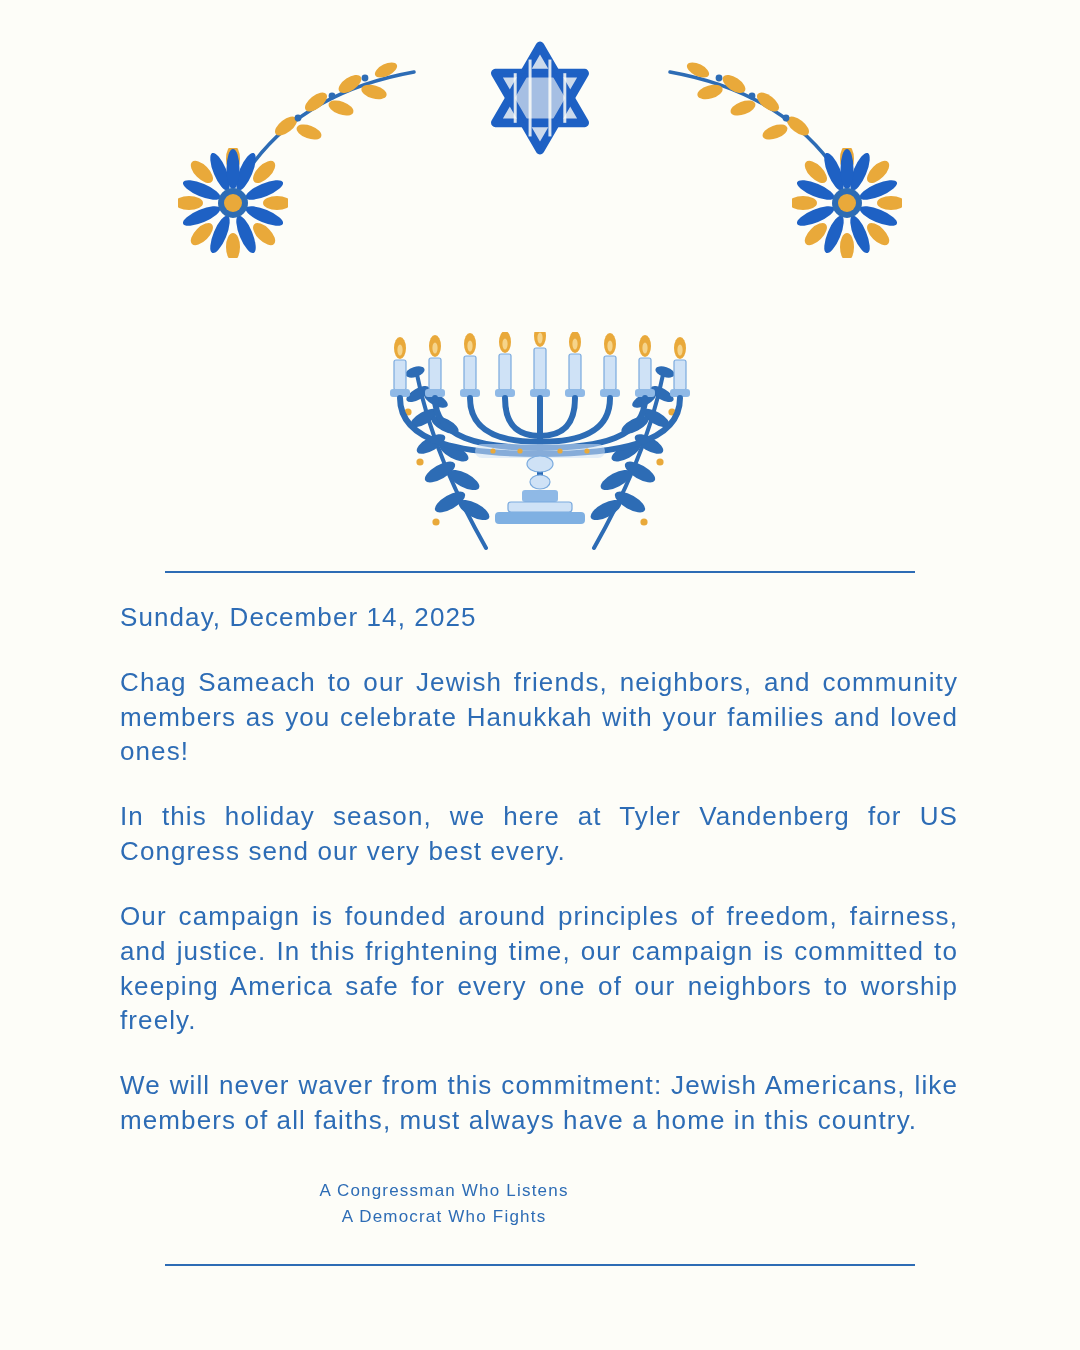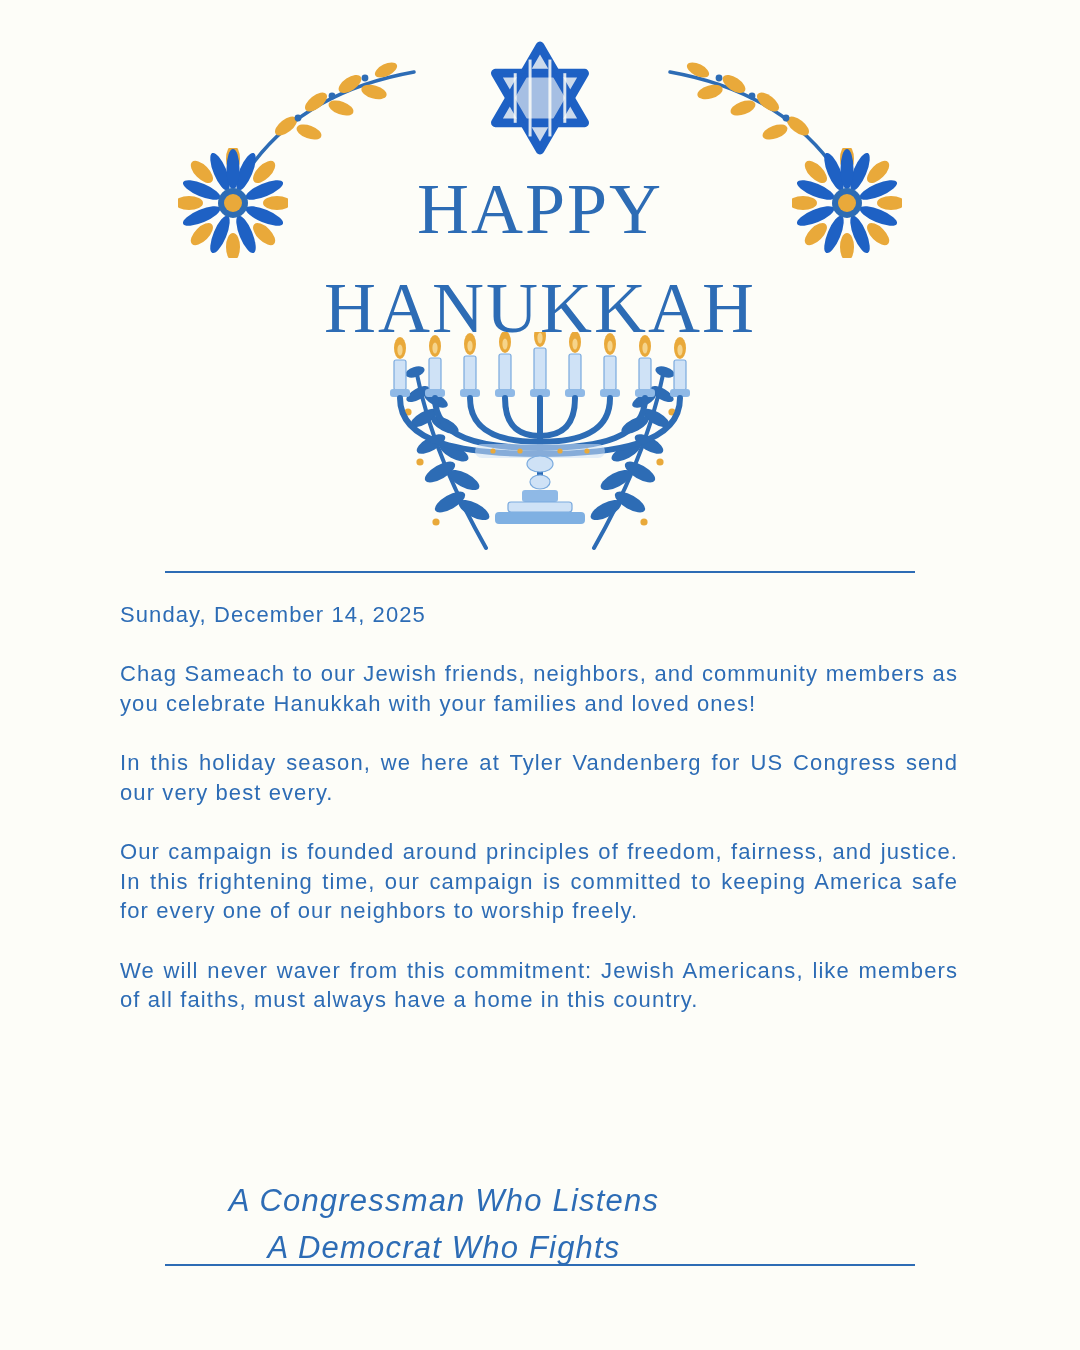--- a/index.html
+++ b/index.html
@@ -127,21 +127,21 @@
     background: #2d6cb5;
   }
 
   
   .body-copy {
     position: absolute;
     left: 120px;
     top: 600px;
     width: 838px;
     color: #2d6cb5;
-    font-size: 22px;
+    font-size: 26px;
     letter-spacing: 1.1px;
     line-height: 1.34;
   }
   .body-copy .date {
     margin-bottom: 30px;
   }
   .body-copy p {
     margin: 0 0 30px 0;
     text-align: justify;
     text-justify: inter-word;
@@ -151,24 +151,23 @@
   }
 
   
   .slogan {
     position: absolute;
     left: 0;
     top: 1178px;
     width: 888px;
     text-align: center;
     color: #2d6cb5;
-    font-size: 31px;
+    font-size: 17px;
     letter-spacing: 1.2px;
     line-height: 1.5;
-    font-style: italic;
   }
 
   
   .website {
     position: absolute;
     left: 0;
     top: 1282px;
     width: 1080px;
     text-align: center;
     color: #2d6cb5;
@@ -301,24 +300,20 @@
             <ellipse cx="0" cy="-34" rx="6.5" ry="20" transform="rotate(337.5)"></ellipse>
             <ellipse cx="0" cy="-34" rx="6.5" ry="20"></ellipse>
           </g>
           <circle r="15" fill="#2d6cb5"></circle>
           <circle r="9" fill="#e9a93a"></circle>
         </g>
       </svg>
     </div>
   </div>
 
-  <div class="title-block">
-    <div class="title-line">HAPPY</div>
-    <div class="title-line">HANUKKAH</div>
-  </div>
 
   <div class="wheat-left">
     <svg viewBox="0 0 110 200" width="110" height="200" aria-hidden="true">
       <path d="M96 196 C 70 150, 40 90, 26 18" stroke="#2d6cb5" stroke-width="4" fill="none" stroke-linecap="round"></path>
       <g fill="#2d6cb5">
         <ellipse cx="60" cy="150" rx="17" ry="7" transform="rotate(-30 60 150)"></ellipse>
         <ellipse cx="84" cy="158" rx="17" ry="7" transform="rotate(28 84 158)"></ellipse>
         <ellipse cx="50" cy="120" rx="17" ry="7" transform="rotate(-30 50 120)"></ellipse>
         <ellipse cx="74" cy="128" rx="17" ry="7" transform="rotate(28 74 128)"></ellipse>
         <ellipse cx="41" cy="92" rx="16" ry="6.6" transform="rotate(-30 41 92)"></ellipse>

